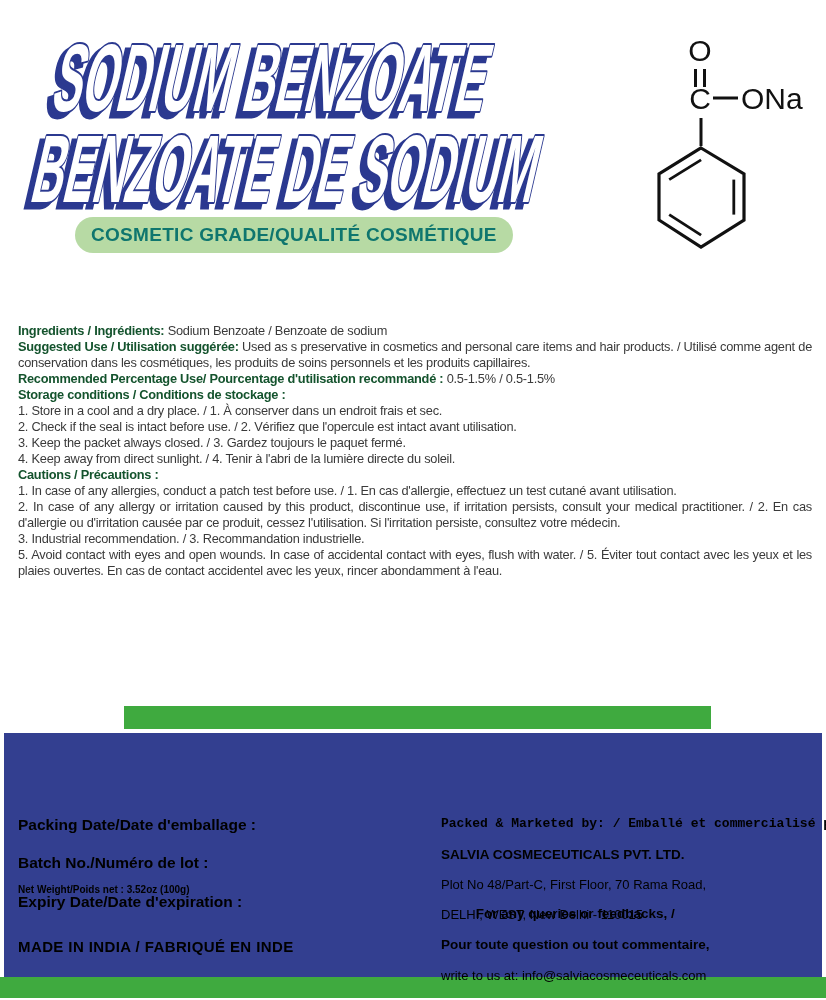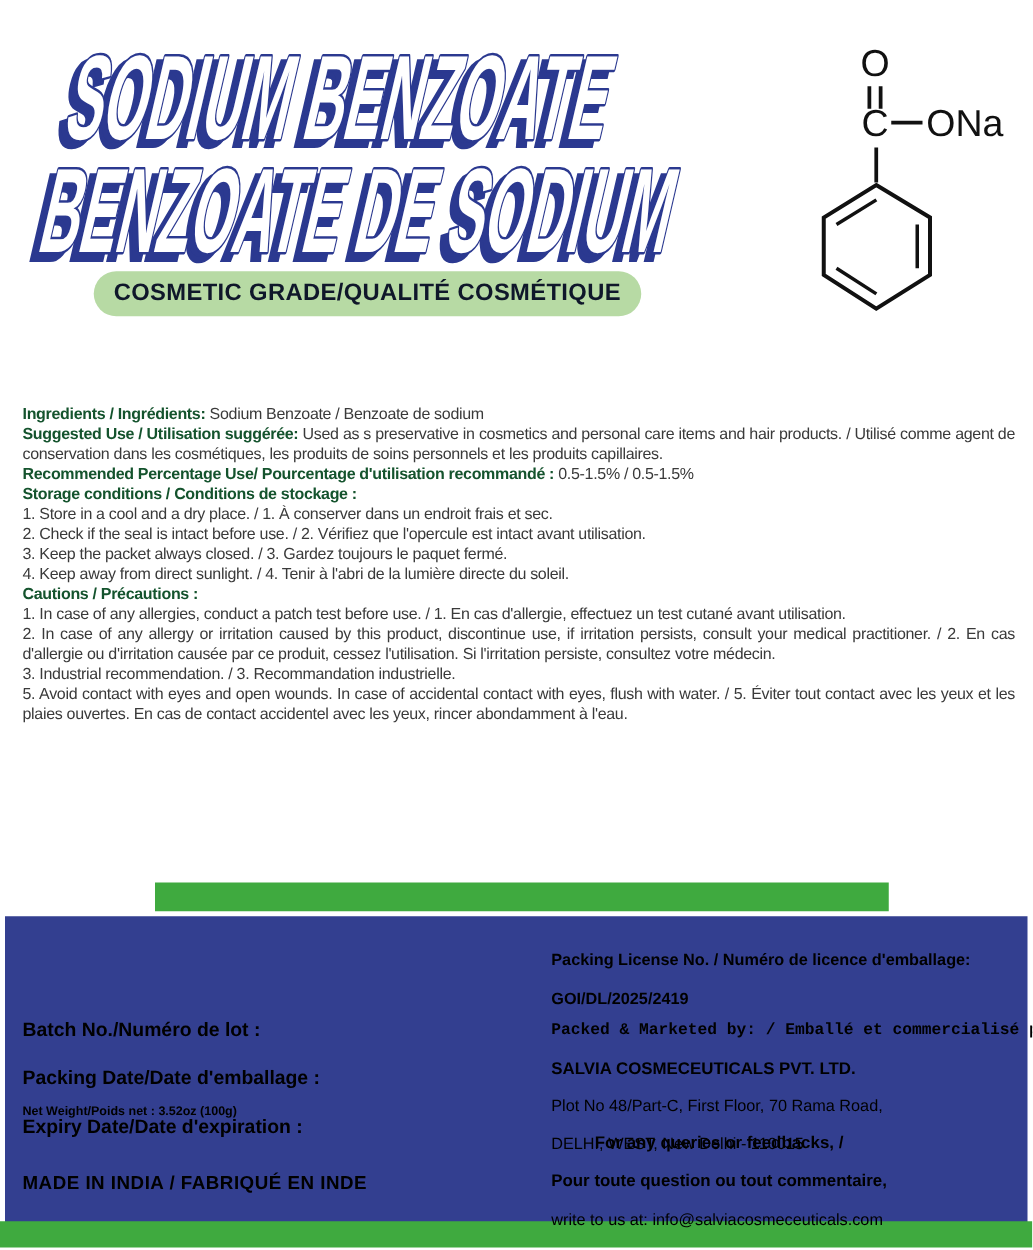--- a/index.html
+++ b/index.html
@@ -18,21 +18,21 @@
     fill:#ffffff;stroke:#2b3990;stroke-width:4px;paint-order:stroke;
     stroke-linejoin:round;
     font-family:"Liberation Sans",sans-serif;font-weight:bold;font-size:96px;
   }
 
   
   .badge{
     position:absolute;left:75px;top:217px;height:36px;
     background:#b7daa4;border-radius:18px;
     display:flex;align-items:center;padding:0 16px;
-    color:#0f172a;font-weight:bold;font-size:19px;letter-spacing:.3px;
+    color:#0f766e;font-weight:bold;font-size:19px;letter-spacing:.3px;
     white-space:nowrap;
   }
 
   
   .structure-svg{position:absolute;left:645px;top:25px;}
   .structure-svg line,.structure-svg polygon{stroke:#111;fill:none;}
   .atom{
     font-family:"Liberation Sans",sans-serif;font-size:30px;fill:#111;
   }
 
@@ -107,33 +107,29 @@
     <p>2. In case of any allergy or irritation caused by this product, discontinue use, if irritation persists, consult your medical practitioner. / 2. En cas d'allergie ou d'irritation causée par ce produit, cessez l'utilisation. Si l'irritation persiste, consultez votre médecin.</p>
     <p>3. Industrial recommendation. / 3. Recommandation industrielle.</p>
     <p>5. Avoid contact with eyes and open wounds. In case of accidental contact with eyes, flush with water. / 5. Éviter tout contact avec les yeux et les plaies ouvertes. En cas de contact accidentel avec les yeux, rincer abondamment à l'eau.</p>
   </div>
 
   <div class="bar-top"></div>
   <div class="panel"></div>
   <div class="bar-bottom"></div>
 
   <div class="batch-block">
+    <p>Packing Date/Date d'emballage :</p>
     <p>Batch No./Numéro de lot :</p>
-    <p>Packing Date/Date d'emballage :</p>
     <p>Expiry Date/Date d'expiration :</p>
   </div>
 
   <div class="net-weight">Net Weight/Poids net : 3.52oz (100g)</div>
 
   <div class="made-in">MADE IN INDIA / FABRIQUÉ EN INDE</div>
 
-  <div class="license-block">
-    <p>Packing License No. / Numéro de licence d'emballage:</p>
-    <p>GOI/DL/2025/2419</p>
-  </div>
 
   <div class="packedby-block">
     <p class="bold">Packed &amp; Marketed by: / Emballé et commercialisé par :</p>
     <p class="company">SALVIA COSMECEUTICALS PVT. LTD.</p>
     <p>Plot No 48/Part-C, First Floor, 70 Rama Road,</p>
     <p>DELHI, WEST, New Delhi - 110015</p>
   </div>
 
   <div class="contact-block">
     <p class="bold">For any queries or feedbacks, /</p>

